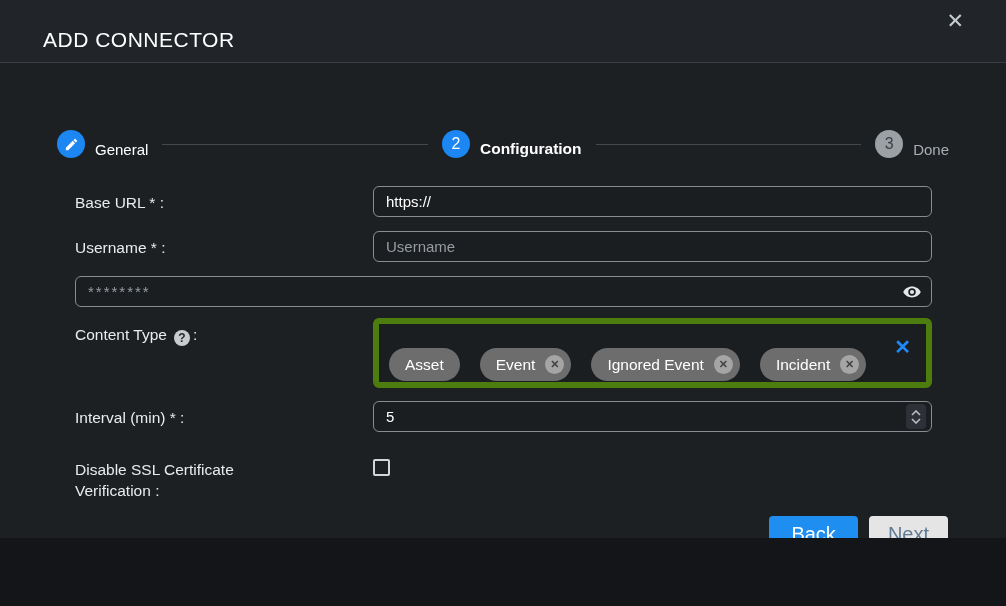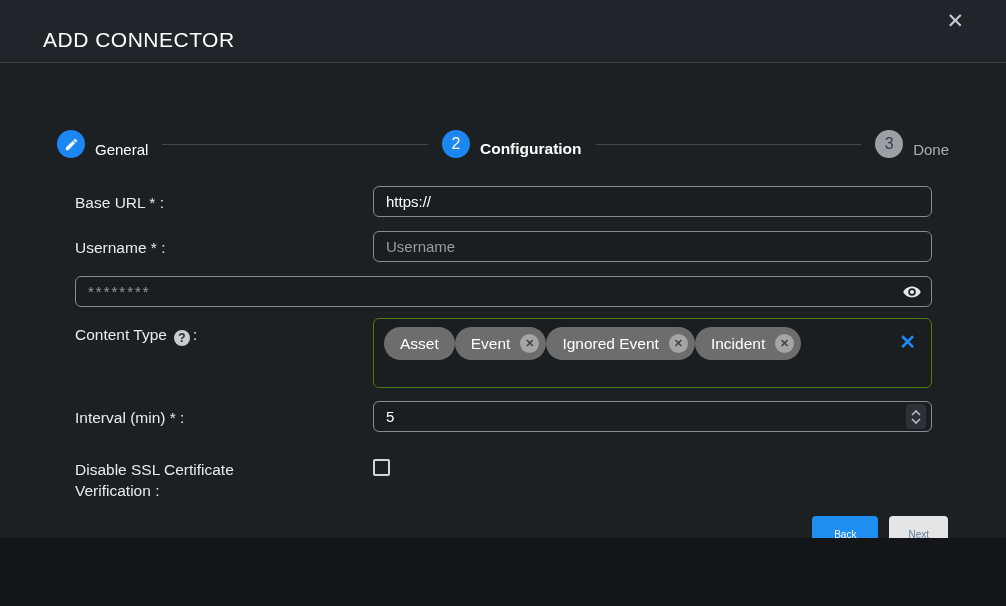--- a/index.html
+++ b/index.html
@@ -84,24 +84,24 @@
     background: #c9ccce; color: #26292c;
     font-size: 12px; font-weight: 700;
     margin: 0 3px 0 7px; vertical-align: -2px; cursor: pointer;
   }
 
   
   .row-content-type { margin-bottom: 13px; }
   .row-password { margin-bottom: 11px; }
   .chips-box {
     width: 100%; height: 70px;
-    border: 1px solid #4d7c0f; border-radius: 6px;
+    border: 6px solid #4d7c0f; border-radius: 6px;
     background: #1b1e21;
-    padding: 8px 44px 8px 10px;
-    display: flex; align-items: flex-start; gap: 0;
+    padding: 24px 44px 8px 10px;
+    display: flex; align-items: flex-start; gap: 20px;
     position: relative;
   }
   .chip {
     display: inline-flex; align-items: center;
     height: 33px; border-radius: 17px;
     background: #6d6d6d; color: #ffffff;
     font-size: 15.5px; padding: 0 16px;
     cursor: default; white-space: nowrap;
   }
   .chip.removable { padding-right: 7px; }
@@ -140,21 +140,21 @@
     background: transparent; cursor: pointer;
   }
 
   
   .footer-buttons {
     display: flex; justify-content: flex-end; gap: 11px;
     padding-right: 58px; margin-top: 14px;
   }
   .btn {
     height: 37px; border: none; border-radius: 4px;
-    font-size: 10px; font-family: "Liberation Sans", "DejaVu Sans", sans-serif;
+    font-size: 20px; font-family: "Liberation Sans", "DejaVu Sans", sans-serif;
     cursor: pointer;
   }
   .btn-back { background: #1f8ef1; color: #ffffff; padding: 0 22px; }
   .btn-next { background: #e5e5e5; color: #5f7b97; padding: 0 19px; cursor: default; }
 </style>
 </head>
 <body>
 
 <div class="screen">
 

